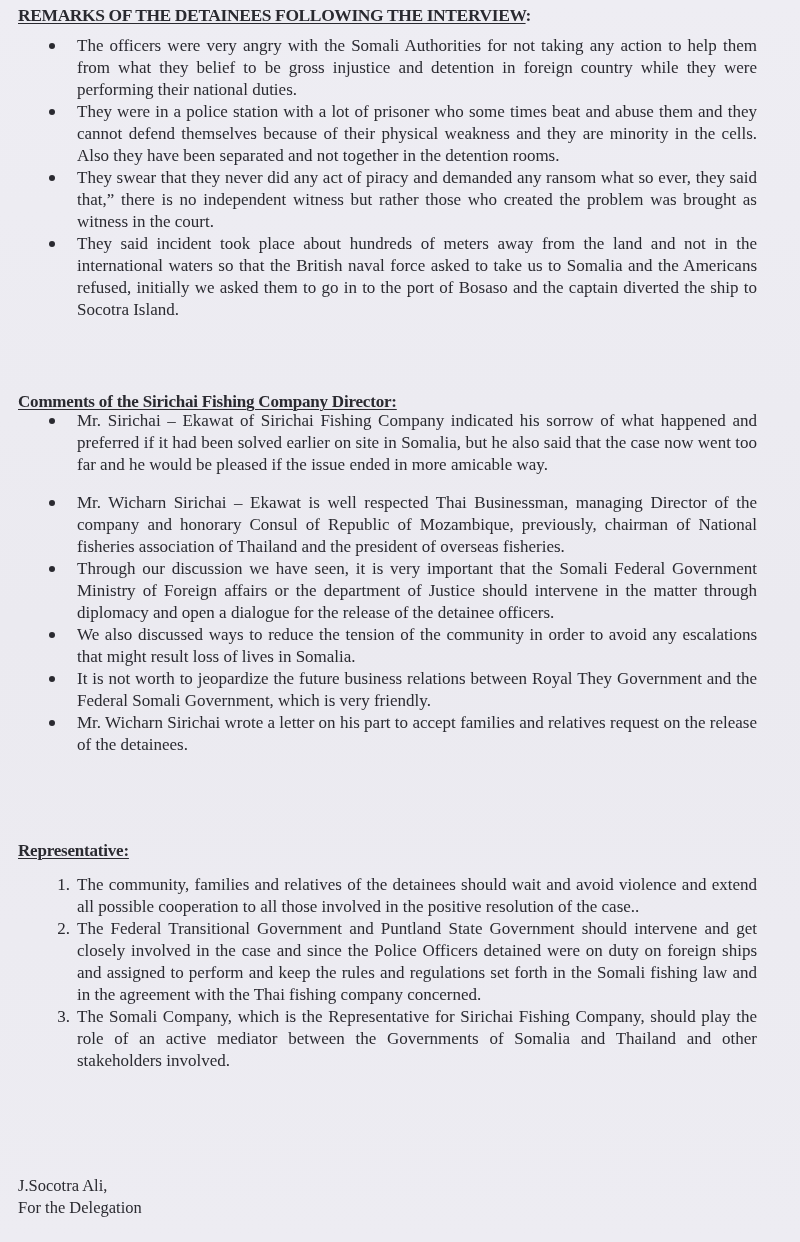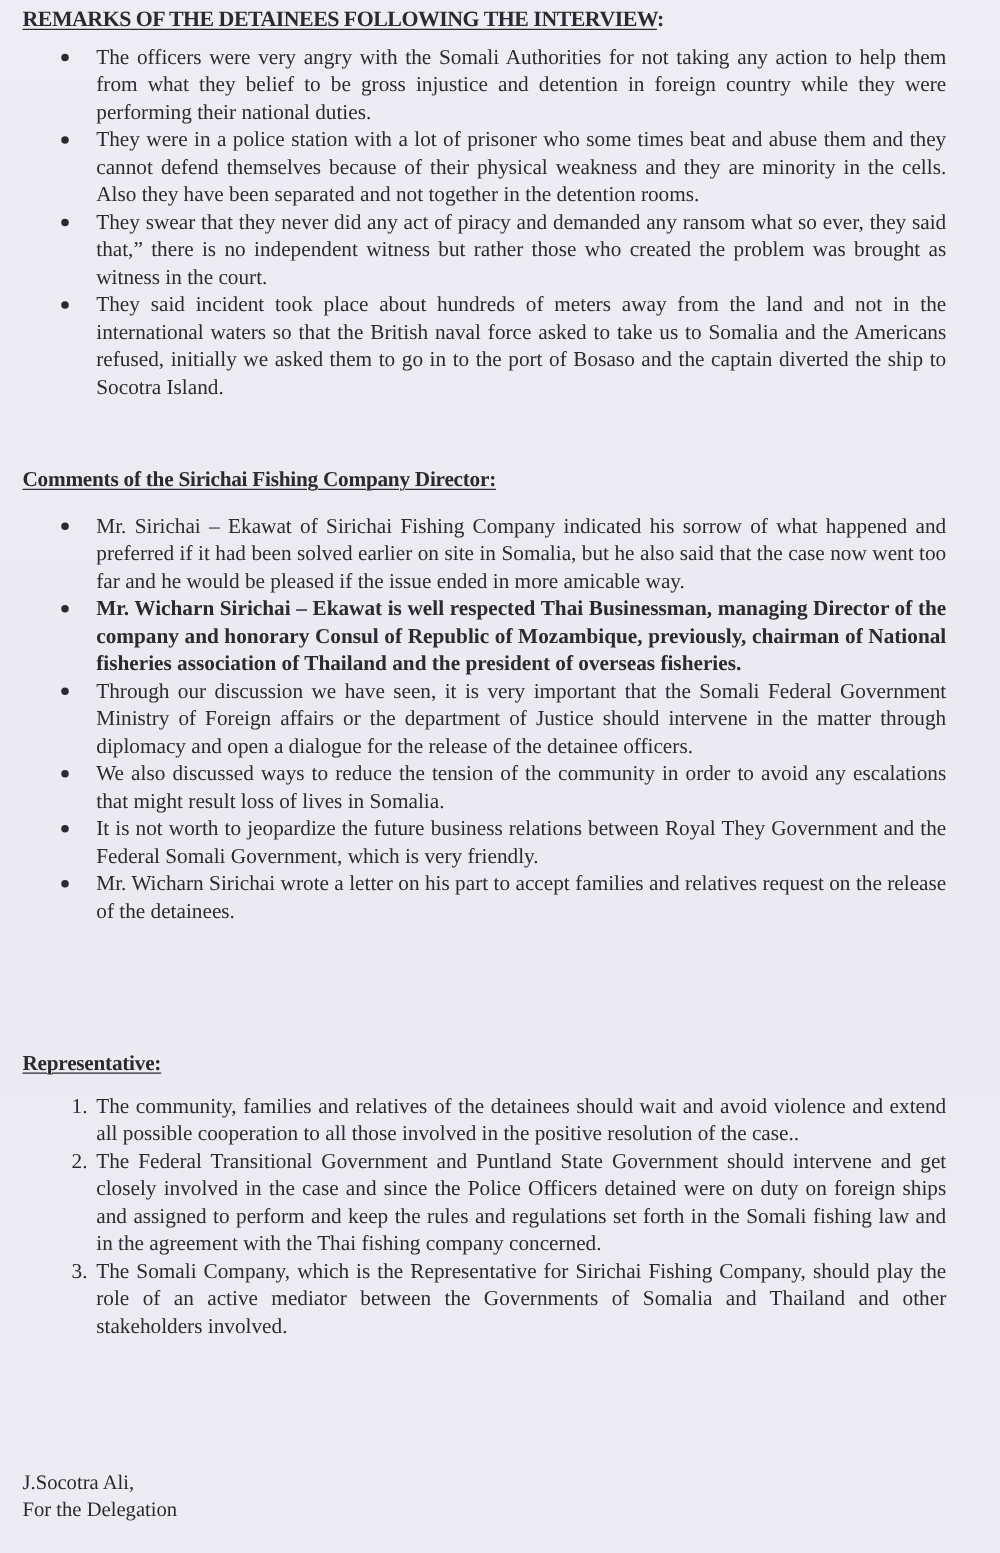--- a/index.html
+++ b/index.html
@@ -96,26 +96,26 @@
   <div class="heading caps" style="top:4px;">
     <span class="ul">REMARKS OF THE DETAINEES FOLLOWING THE INTERVIEW</span><span>:</span>
   </div>
   <ul class="list" style="top:35px;">
     <li class="item"><span class="marker dot"></span><span>The officers were very angry with the Somali Authorities for not taking any action to help them from what they belief to be gross injustice and detention in foreign country while they were performing their national duties.</span></li>
     <li class="item"><span class="marker dot"></span><span>They were in a police station with a lot of prisoner who some times beat and abuse them and they cannot defend themselves because of their physical weakness and they are minority in the cells. Also they have been separated and not together in the detention rooms.</span></li>
     <li class="item"><span class="marker dot"></span><span>They swear that they never did any act of piracy and demanded any ransom what so ever, they said that,” there is no independent witness but rather those who created the problem was brought as witness in the court.</span></li>
     <li class="item"><span class="marker dot"></span><span>They said incident took place about hundreds of meters away from the land and not in the international waters so that the British naval force asked to take us to Somalia and the Americans refused, initially we asked them to go in to the port of Bosaso and the captain diverted the ship to Socotra Island.</span></li>
   </ul>
 
-  <div class="heading" style="top:373px;">
+  <div class="heading" style="top:391px;">
     <span class="ul">Comments of the Sirichai Fishing Company Director:</span>
   </div>
   <ul class="list" style="top:410px;">
     <li class="item"><span class="marker dot"></span><span>Mr. Sirichai – Ekawat of Sirichai Fishing Company indicated his sorrow of what happened and preferred if it had been solved earlier on site in Somalia, but he also said that the case now went too far and he would be pleased if the issue ended in more amicable way.</span></li>
-    <li class="item" style="margin-top:0px;font-weight:bold;"><span class="marker dot"></span><span>Mr. Wicharn Sirichai – Ekawat is well respected Thai Businessman, managing Director of the company and honorary Consul of Republic of Mozambique, previously, chairman of National fisheries association of Thailand and the president of overseas fisheries.</span></li>
+    <li class="item" style="margin-top:16px;"><span class="marker dot"></span><span>Mr. Wicharn Sirichai – Ekawat is well respected Thai Businessman, managing Director of the company and honorary Consul of Republic of Mozambique, previously, chairman of National fisheries association of Thailand and the president of overseas fisheries.</span></li>
     <li class="item"><span class="marker dot"></span><span>Through our discussion we have seen, it is very important that the Somali Federal Government Ministry of Foreign affairs or the department of Justice should intervene in the matter through diplomacy and open a dialogue for the release of the detainee officers.</span></li>
     <li class="item"><span class="marker dot"></span><span>We also discussed ways to reduce the tension of the community in order to avoid any escalations that might result loss of lives in Somalia.</span></li>
     <li class="item"><span class="marker dot"></span><span>It is not worth to jeopardize the future business relations between Royal They Government and the Federal Somali Government, which is very friendly.</span></li>
     <li class="item"><span class="marker dot"></span><span>Mr. Wicharn Sirichai wrote a letter on his part to accept families and relatives request on the release of the detainees.</span></li>
   </ul>
 
   <div class="heading" style="top:840px;">
     <span class="ul">Representative:</span>
   </div>
   <ol class="list" style="top:874px;">

